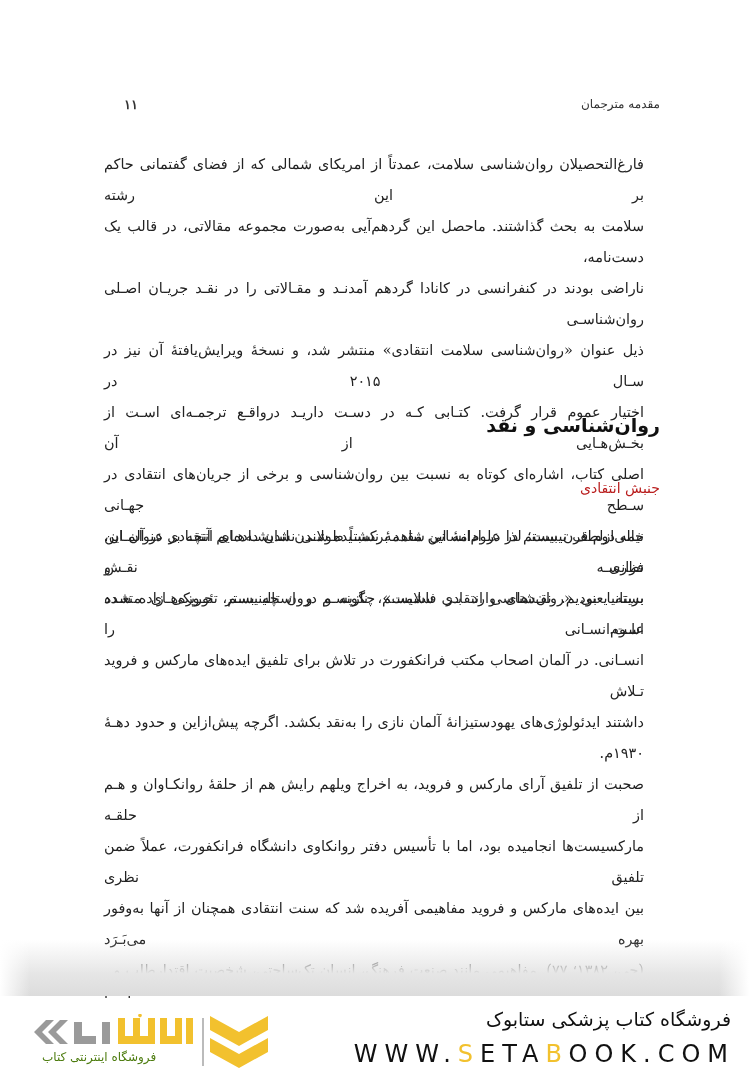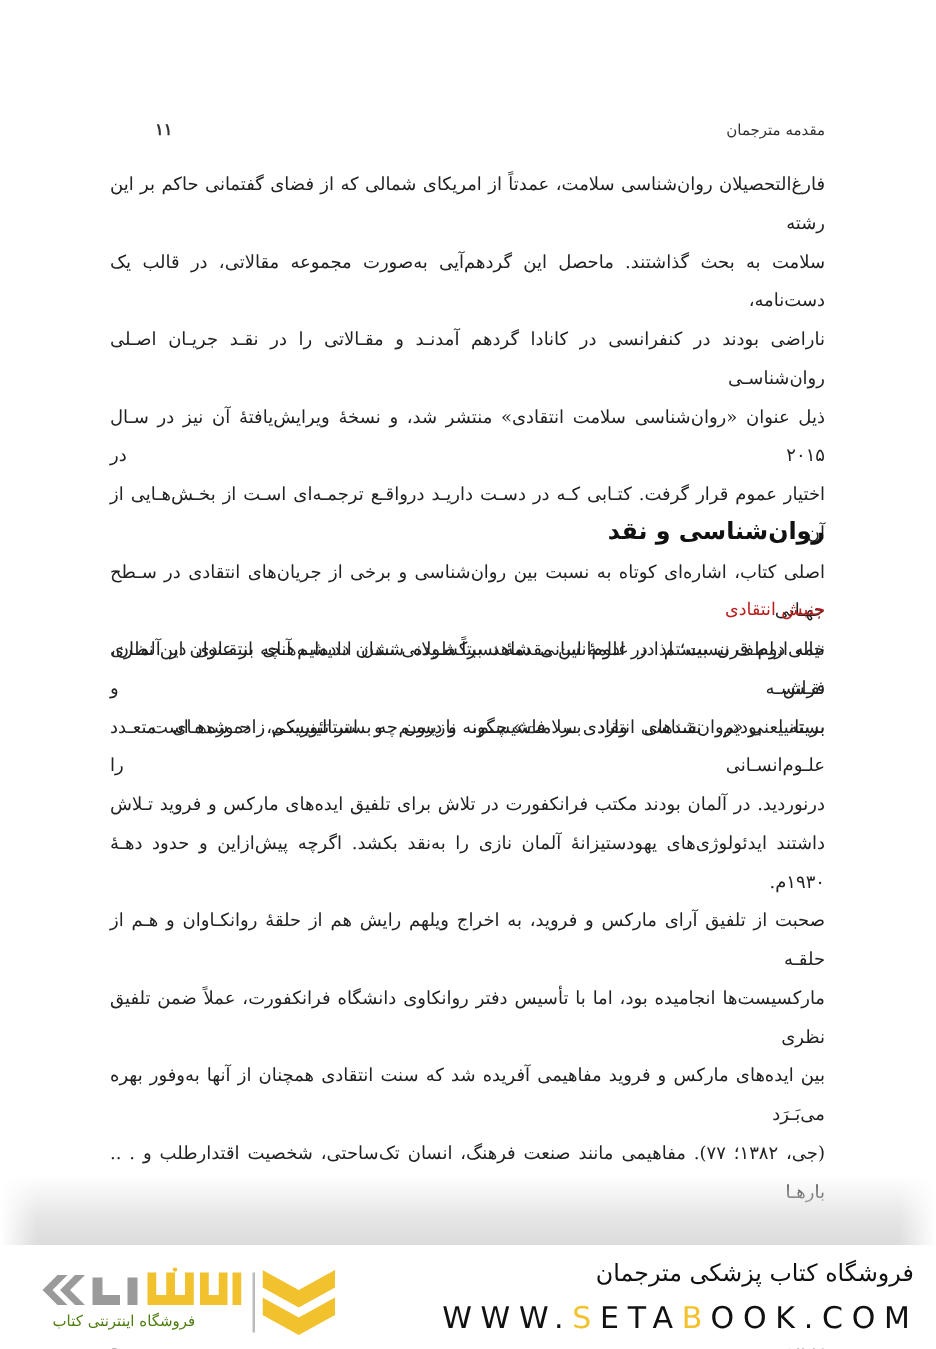--- a/index.html
+++ b/index.html
@@ -28,21 +28,21 @@
       direction: rtl; display: flex; align-items: center; justify-content: space-between;
       font-size: 12px; color: #333;
     }
     .running-header .title { font-size: 12px; }
     .running-header .pageno { font-size: 13px; font-weight: bold; margin-left: 36px; }
 
     .block {
       position: absolute; left: 88px; width: 572px; direction: rtl;
       font-size: 14.4px; line-height: 31px; text-align: justify; text-align-last: right;
     }
-    .block p { margin: 0; text-align: justify; }
+    .block p { margin: 16px; text-align: justify; }
     .block p .ln { display: block; text-align: justify; text-align-last: justify; }
     .block p .ln.last { text-align-last: right; }
 
     #para1 { top: 133px; }
     #para2 { top: 505px; }
 
     .h2 {
       position: absolute; top: 414px; left: 88px; width: 572px; direction: rtl;
       font-family: "DejaVu Sans", "Liberation Sans", sans-serif;
       font-size: 19px; font-weight: bold; color: #111;
@@ -104,21 +104,21 @@
     </p>
   </div>
 
   <div class="h2">روان‌شناسی و نقد</div>
   <div class="h3">جنبش انتقادی</div>
 
   <div class="block" id="para2">
     <p>
       <span class="ln">نیمه دوم قرن بیستم در علوم‌انسانی شاهد برکشـیده شـدن اندیشـه‌هـای انتقـادی در آلمـان، فرانسـه و</span>
       <span class="ln">بریتانیا بودیم. نقـدهای وارد بـر فاشیسـم، نازیسـم و استالینیسـم، حـوزه‌هـای متعـدد علـوم‌انسـانی را</span>
-      <span class="ln">درنوردید. در آلمان بودند مکتب فرانکفورت در تلاش برای تلفیق ایده‌های مارکس و فروید تـلاش</span>
+      <span class="ln">انسـانی. در آلمان اصحاب مکتب فرانکفورت در تلاش برای تلفیق ایده‌های مارکس و فروید تـلاش</span>
       <span class="ln">داشتند ایدئولوژی‌های یهودستیزانهٔ آلمان نازی را به‌نقد بکشد. اگرچه پیش‌ازاین و حدود دهـهٔ ۱۹۳۰م.</span>
       <span class="ln">صحبت از تلفیق آرای مارکس و فروید، به اخراج ویلهم رایش هم از حلقهٔ روانکـاوان و هـم از حلقـه</span>
       <span class="ln">مارکسیست‌ها انجامیده بود، اما با تأسیس دفتر روانکاوی دانشگاه فرانکفورت، عملاً ضمن تلفیق نظری</span>
       <span class="ln">بین ایده‌های مارکس و فروید مفاهیمی آفریده شد که سنت انتقادی همچنان از آنها به‌وفور بهره می‌بَـرَد</span>
       <span class="ln">(جی، ۱۳۸۲؛ ۷۷). مفاهیمی مانند صنعت فرهنگ، انسان تک‌ساحتی، شخصیت اقتدارطلب و . .. بارهـا</span>
       <span class="ln">طی دهه‌های گذشته توسط اندیشمندان علوم‌انسانی در کتـاب‌هـا و مقـالات مورداسـتفاده قـرار گرفتـه</span>
       <span class="ln">است. در آن‌سوی مرزهای آلمان، در فرانسه نیز با بحث‌های جدید زبان‌شناسی سوسور دربـاره زبـان و</span>
 
     </p>
   </div>
@@ -142,15 +142,15 @@
       <path d="M156 4 h7 v26 h-7 Z" fill="#f2c12e"></path>
     </svg>
     <div class="logo-sub">فروشگاه اینترنتی کتاب</div>
     <div class="logo-divider"></div>
     <svg class="logo-mark" width="58" height="56" viewBox="0 0 58 56">
       <path d="M0 0 L29 16 L58 0 L58 14 L29 30 L0 14 Z" fill="#f2c12e"></path>
       <path d="M0 22 L29 38 L58 22 L58 36 L29 52 L0 36 Z" fill="#f2c12e"></path>
     </svg>
   </div>
 
-  <div class="shop-name">فروشگاه کتاب پزشکی مترجمان</div>
+  <div class="shop-name">فروشگاه کتاب پزشکی ستابوک</div>
   <div class="shop-url"><span>WWW.</span><span class="hl">S</span><span>ETA</span><span class="hl">B</span><span>OOK.COM</span></div>
 </div>
 
 </body></html>

